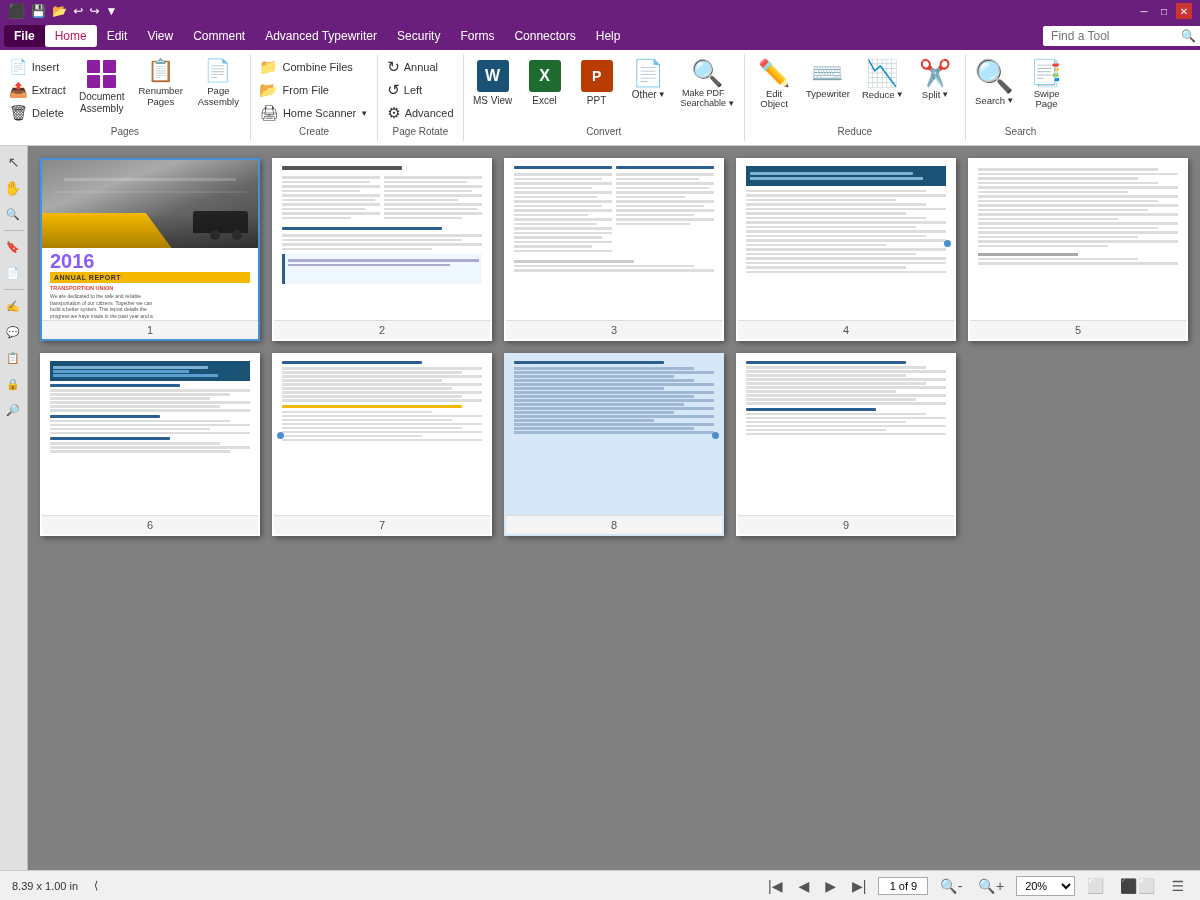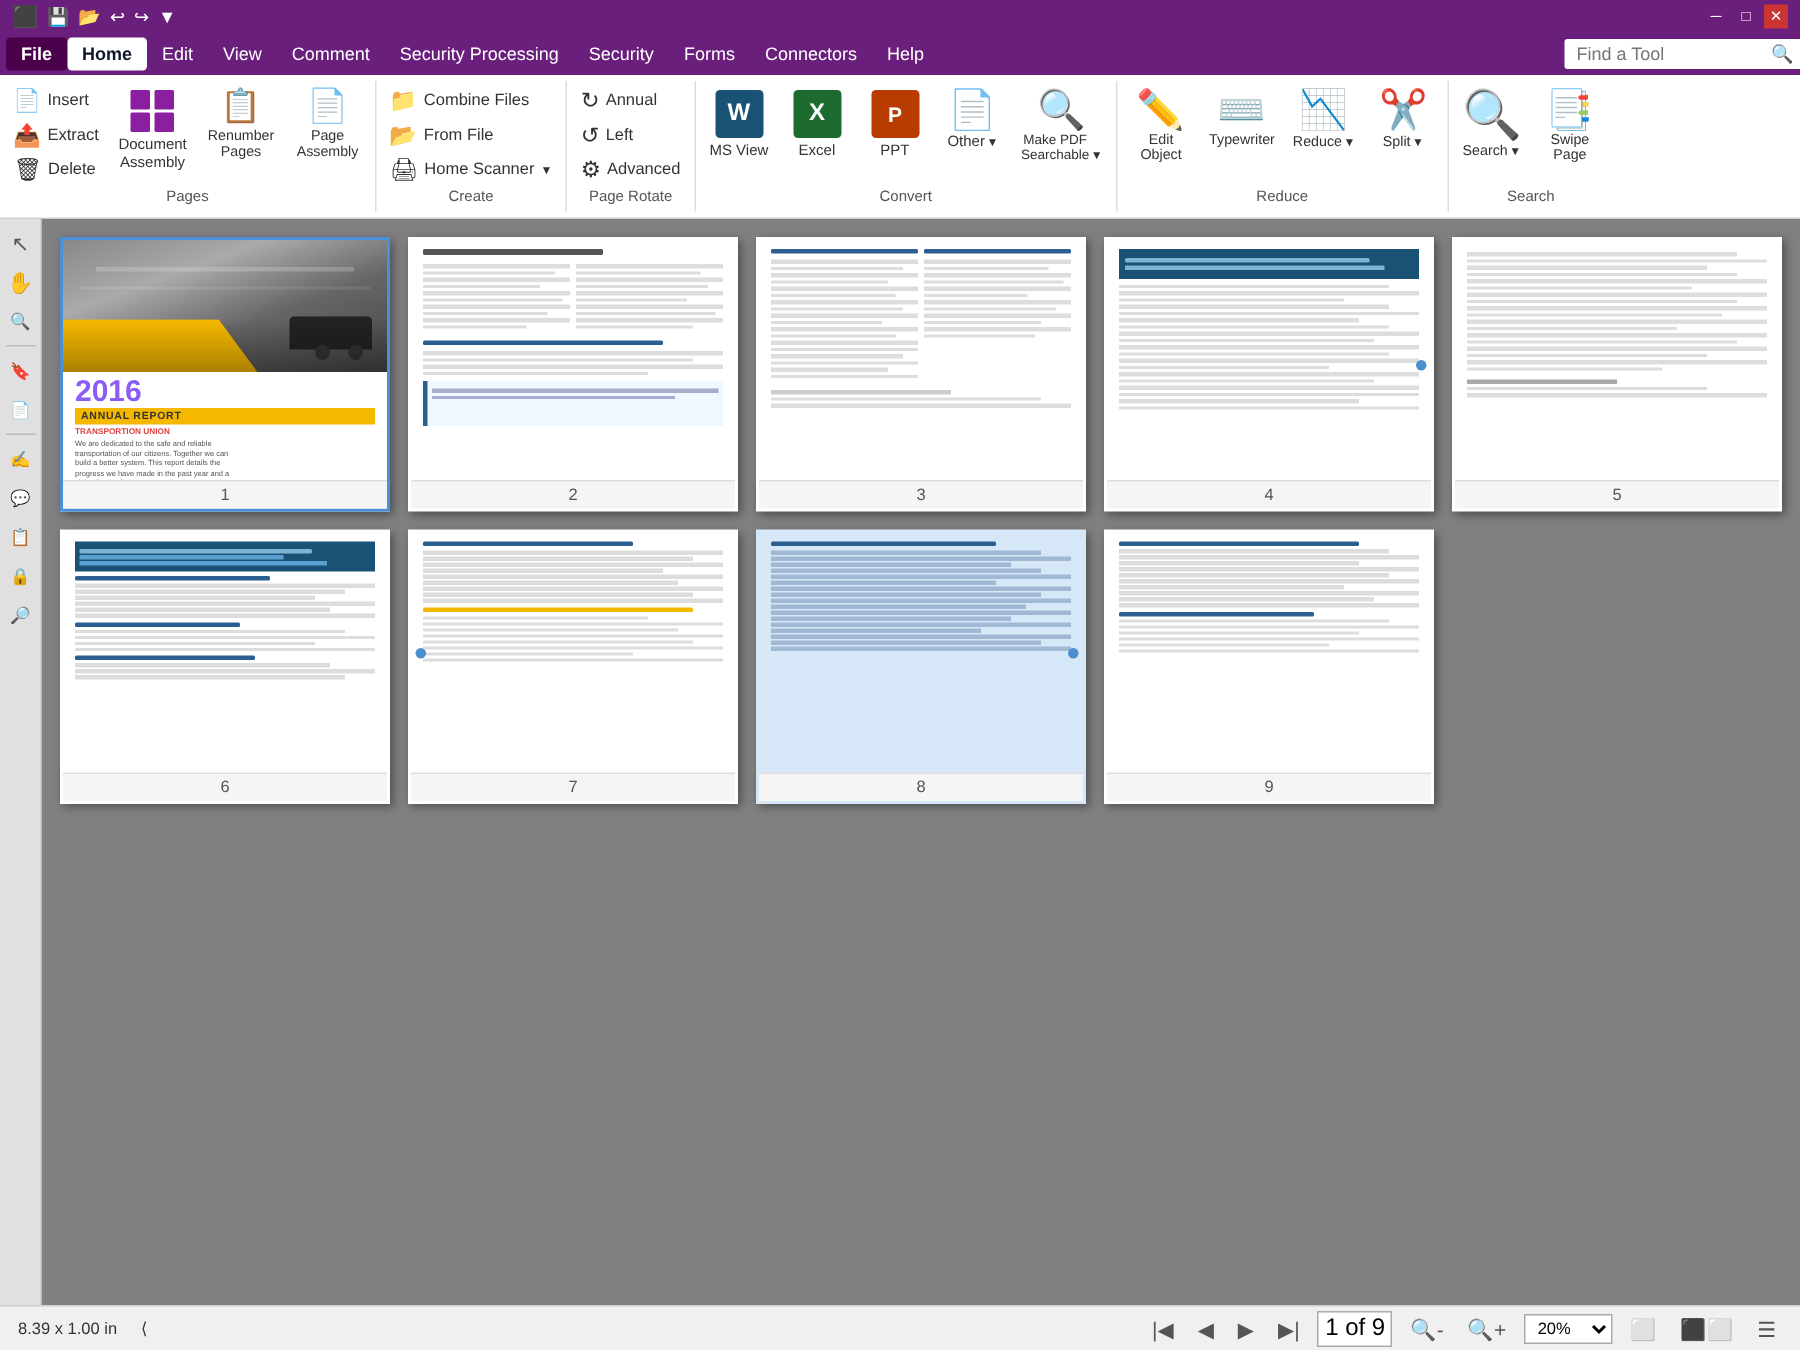--- a/index.html
+++ b/index.html
@@ -30,21 +30,21 @@
       padding: 0 4px;
     }
     .menu-item {
       color: white;
       padding: 4px 10px;
       cursor: pointer;
       font-size: 12px;
       border-radius: 3px;
     }
     .menu-item:hover, .menu-item.active { background: #8b3a9c; }
-    .menu-item.active { background: white; color: #0f172a; font-weight: bold; }
+    .menu-item.active { background: white; color: #be185d; font-weight: normal; }
     .menu-search {
       margin-left: auto;
       background: white;
       border: none;
       padding: 3px 8px;
       font-size: 12px;
       width: 160px;
       color: #555;
       border-radius: 2px;
     }
@@ -153,21 +153,21 @@
       cursor: pointer;
       font-size: 14px;
       color: #555;
       padding: 2px 4px;
     }
     .page-input {
       width: 50px;
       text-align: center;
       border: 1px solid #aaa;
       padding: 2px 4px;
-      font-size: 16px;
+      font-size: 11px;
     }
     .zoom-select {
       border: 1px solid #aaa;
       padding: 2px 4px;
       font-size: 11px;
       background: white;
     }
 
     
     .main-content {
@@ -295,21 +295,21 @@
   <div class="menu-item">
     <span>Edit</span>
   </div>
   <div class="menu-item">
     <span>View</span>
   </div>
   <div class="menu-item">
     <span>Comment</span>
   </div>
   <div class="menu-item">
-    <span>Security Processing</span>
+    <span>Advanced Typewriter</span>
   </div>
   <div class="menu-item">
     <span>Security</span>
   </div>
   <div class="menu-item">
     <span>Forms</span>
   </div>
   <div class="menu-item">
     <span>Connectors</span>
   </div>

